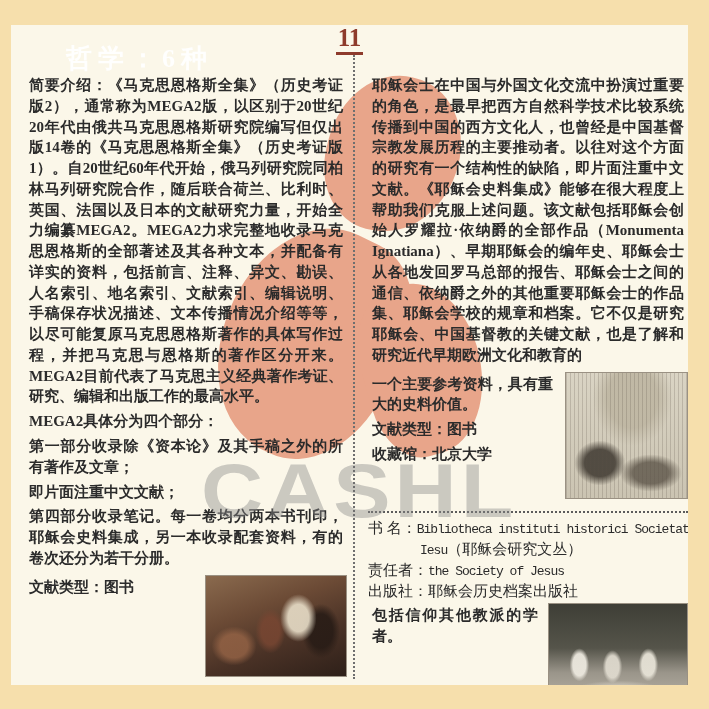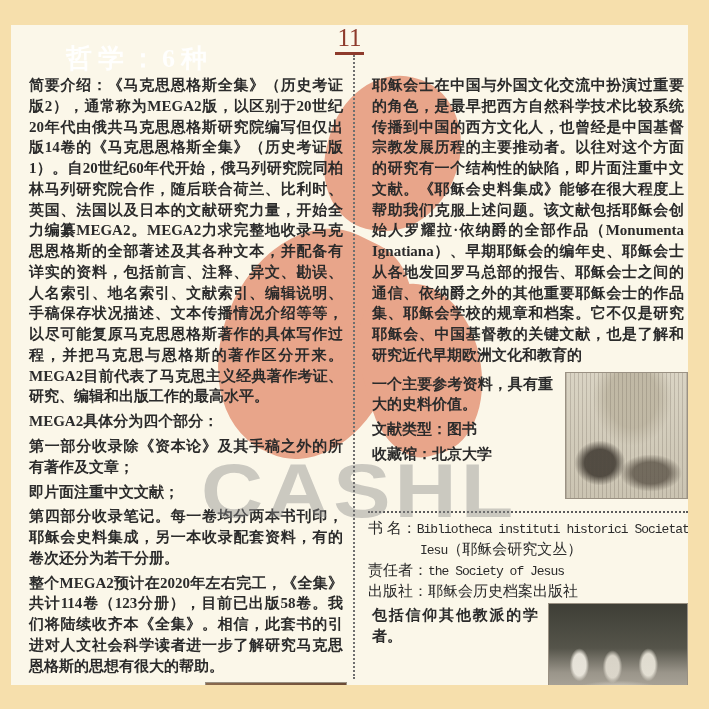--- a/index.html
+++ b/index.html
@@ -27,21 +27,21 @@
   
   .watermark{
     position:absolute;left:190px;top:428px;z-index:4;pointer-events:none;
     font-family:"Liberation Sans","DejaVu Sans",sans-serif;
     font-weight:bold;font-size:86px;line-height:1;letter-spacing:4px;
     color:#8a8a8a;opacity:.42;
     transform:scaleY(.88);transform-origin:top left;
   }
   .pagenum-wrap{position:absolute;left:0;right:0;top:0;text-align:center;z-index:6;}
   .pagenum{
-    display:inline-block;font-size:25px;line-height:1;font-weight:normal;
+    display:inline-block;font-size:25px;line-height:1;font-weight:bold;
     color:#8e3b2c;border-bottom:3px solid #8e3b2c;padding:0 2px 2px;
   }
   .divider-v{
     position:absolute;left:342px;top:30px;height:624px;width:0;
     border-left:2px dotted #6f6f6f;z-index:5;
   }
   .col{position:absolute;top:46px;z-index:3;font-size:15px;line-height:1.385;text-align:justify;}
   .col p{margin:4px;font-weight:bold;}
   .col-left{left:14px;width:322px;}
   .col-right{left:357px;width:320px;}
@@ -100,21 +100,20 @@
   </div>
 
   <div class="divider-v"></div>
 
   <div class="col col-left">
     <p>简要介绍：《马克思恩格斯全集》（历史考证版2），通常称为MEGA2版，以区别于20世纪20年代由俄共马克思恩格斯研究院编写但仅出版14卷的《马克思恩格斯全集》（历史考证版1）。自20世纪60年代开始，俄马列研究院同柏林马列研究院合作，随后联合荷兰、比利时、英国、法国以及日本的文献研究力量，开始全力编纂MEGA2。MEGA2力求完整地收录马克思恩格斯的全部著述及其各种文本，并配备有详实的资料，包括前言、注释、异文、勘误、人名索引、地名索引、文献索引、编辑说明、手稿保存状况描述、文本传播情况介绍等等，以尽可能复原马克思恩格斯著作的具体写作过程，并把马克思与恩格斯的著作区分开来。MEGA2目前代表了马克思主义经典著作考证、研究、编辑和出版工作的最高水平。</p>
     <p>MEGA2具体分为四个部分：</p>
     <p>第一部分收录除《资本论》及其手稿之外的所有著作及文章；</p>
     <p>即片面注重中文文献；</p>
     <p>第四部分收录笔记。每一卷均分两本书刊印，耶稣会史料集成，另一本收录配套资料，有的卷次还分为若干分册。</p>
-    <p>整个MEGA2预计在2020年左右完工，《全集》共计114卷（123分册），目前已出版58卷。我们将陆续收齐本《全集》。相信，此套书的引进对人文社会科学读者进一步了解研究马克思恩格斯的思想有很大的帮助。</p>
 
     <div class="meta-row">
       <div class="meta-lines">
         <p>文献类型：图书</p>
 
       </div>
       <div class="painting img-frame"></div>
     </div>
 
   </div>

